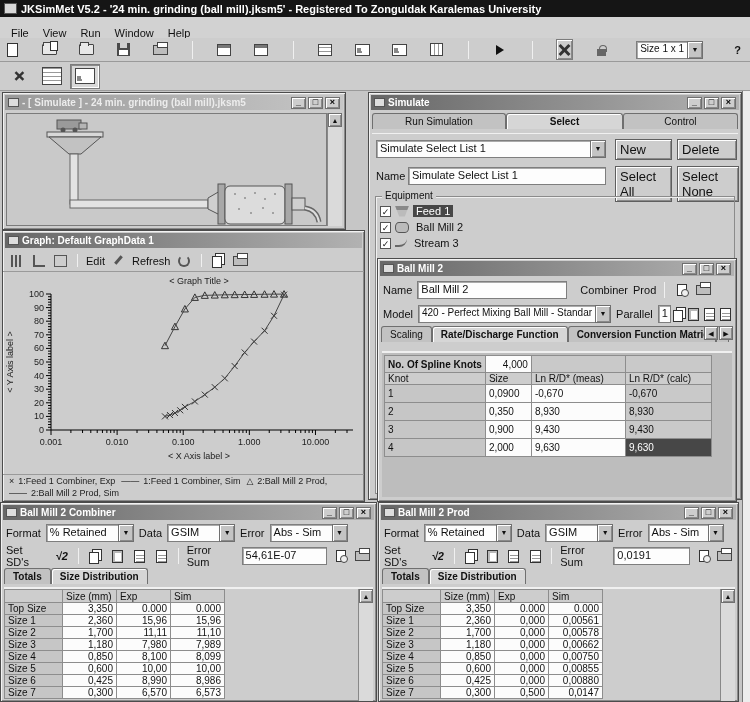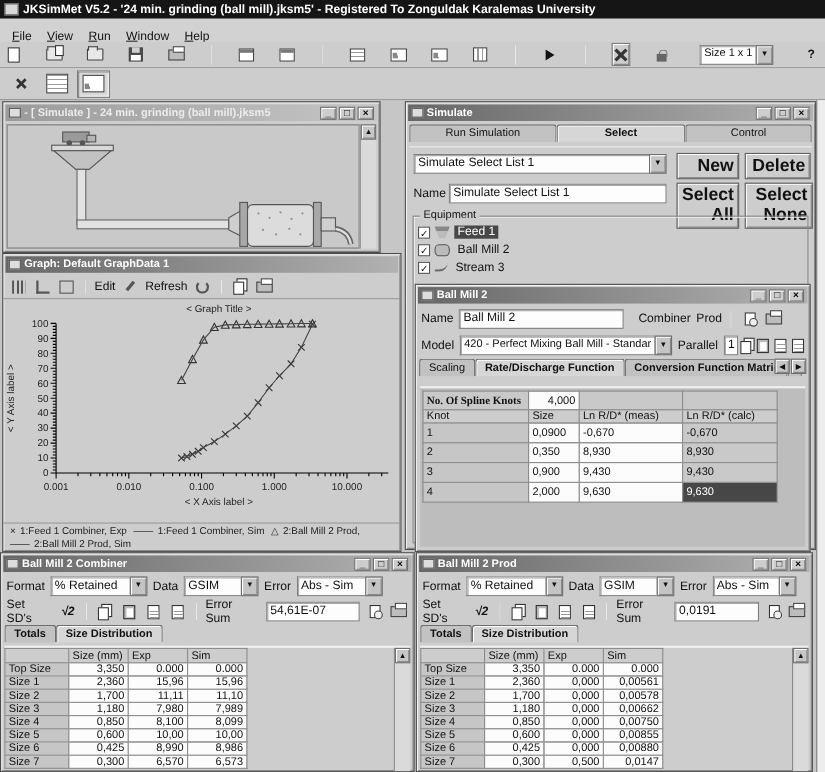--- a/index.html
+++ b/index.html
@@ -76,21 +76,21 @@
   .tb .wicon { width:11px; height:9px; background:#ddd; border:1px solid #555; flex:0 0 auto;}
   .tb .btns { margin-left:auto; display:flex; gap:2px; }
   .wbtn { width:15px; height:12px; background:#cdcdcd; border:1px solid #6f6f6f;
      box-shadow:inset 1px 1px 0 #fff, inset -1px -1px 0 #8a8a8a; font-size:9px; line-height:9px;
      text-align:center; color:#000; font-weight:bold; }
   .field { background:#fdfdfd; border:1px solid #7e7e7e; box-shadow:inset 1px 1px 0 #aaa;
      padding:1px 3px; white-space:nowrap; overflow:hidden; font-size:11px; height:18px; }
   .combo { display:flex; height:18px; }
   .combo .val { flex:1; background:#fdfdfd; border:1px solid #7e7e7e; border-right:none; box-shadow:inset 1px 1px 0 #aaa; padding:1px 3px; white-space:nowrap; overflow:hidden;}
   .combo .arrow { width:16px; background:#c4c4c4; border:1px solid #6f6f6f; box-shadow:inset 1px 1px 0 #fff, inset -1px -1px 0 #8a8a8a; font-size:7px; text-align:center; line-height:16px; }
-  .btn { background:#cdcdcd; border:1px solid #5f5f5f; box-shadow:inset 1px 1px 0 #fff, inset -1px -1px 0 #8a8a8a; text-align:right; padding:2px 4px; font-size:16px;font-weight:bold; }
+  .btn { background:#cdcdcd; border:1px solid #5f5f5f; box-shadow:inset 1px 1px 0 #fff, inset -1px -1px 0 #8a8a8a; text-align:left; padding:2px 4px; font-size:13px; }
   .tabs { display:flex; align-items:flex-end; padding:0 3px; position:relative; }
   .tab { border:1px solid #6f6f6f; border-bottom:none; border-radius:3px 3px 0 0; padding:2px 8px;
      background:#c2c2c2; font-size:10px; white-space:nowrap; overflow:hidden; }
   .tab.active { background:#d6d6d6; font-weight:bold; box-shadow:inset 1px 1px 0 #fff; }
   .sep { width:1px; align-self:stretch; background:#9a9a9a; border-right:1px solid #f0f0f0; margin:2px 3px; }
   .mini { width:17px; height:17px; display:flex; align-items:center; justify-content:center; background:#cdcdcd; }
   .rowline { display:flex; align-items:center; gap:5px; padding:2px 5px; }
 
   table { border-collapse:collapse; }
   td, th { border:1px solid #8d8d8d; font-size:10px; font-weight:normal; padding:0 3px; text-align:left; white-space:nowrap; overflow:hidden;}
@@ -570,21 +570,21 @@
       <div class="tab active">Rate/Discharge Function</div>
       <div class="tab" style="font-weight:bold; max-width:148px;">Conversion Function Matrices</div>
       <div class="tab" style="max-width:13px; padding:2px 3px;">F</div>
       <span class="sbtn" style="position:absolute; right:18px; bottom:2px; width:14px;">◀</span>
       <span class="sbtn" style="position:absolute; right:3px; bottom:2px; width:14px;">▶</span>
     </div>
     <div style="position:absolute; left:4px; top:92px; right:4px; bottom:4px; border-top:2px solid #f0f0f0; background:#bdbdbd; padding:2px;">
       <table>
         <tbody>
           <tr>
-            <td class="gcell" style="width:96px; height:17px; font-weight:bold;font-family:Liberation Serif, serif;">No. Of Spline Knots</td>
+            <td class="gcell" style="width:96px; height:17px; font-weight:bold;">No. Of Spline Knots</td>
             <td class="wcell num" style="width:46px;">4,000</td>
             <td class="gcell" style="width:94px;"></td>
             <td class="gcell" style="width:86px;"></td>
           </tr>
           <tr>
             <td class="hcell">Knot</td>
             <td class="hcell">Size</td>
             <td class="hcell">Ln R/D* (meas)</td>
             <td class="hcell">Ln R/D* (calc)</td>
           </tr>

